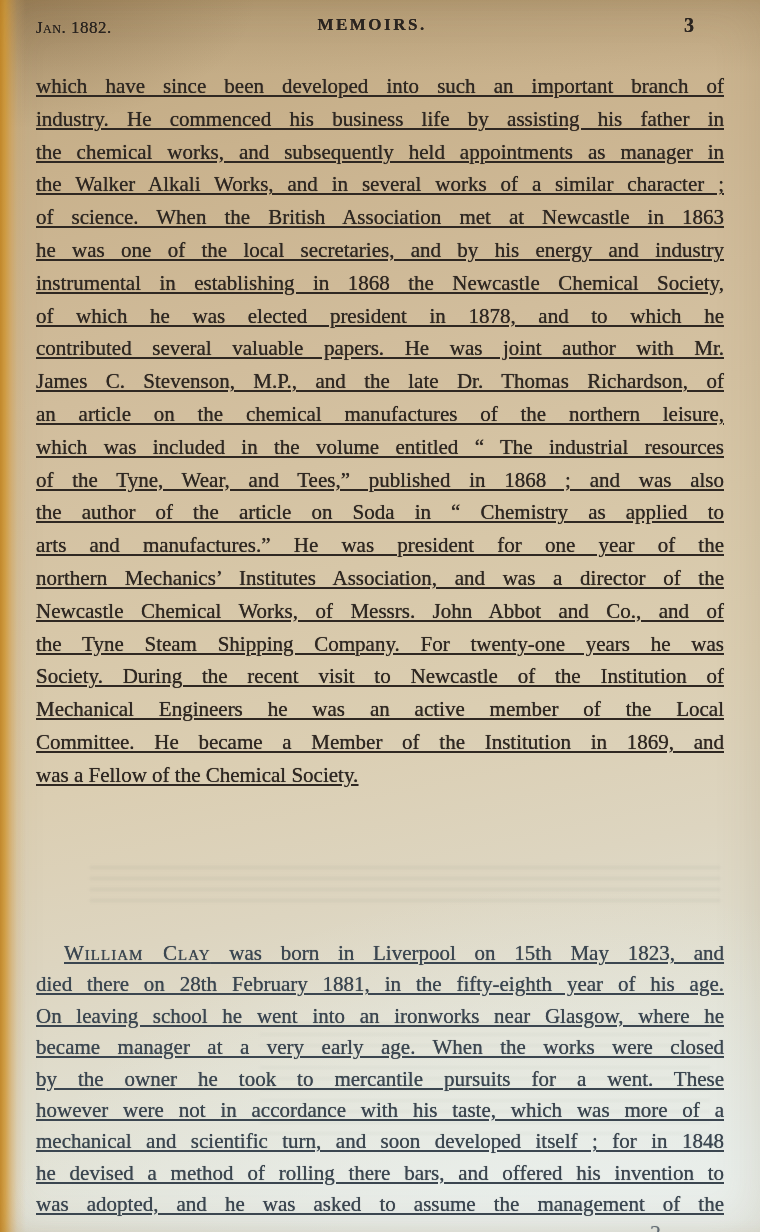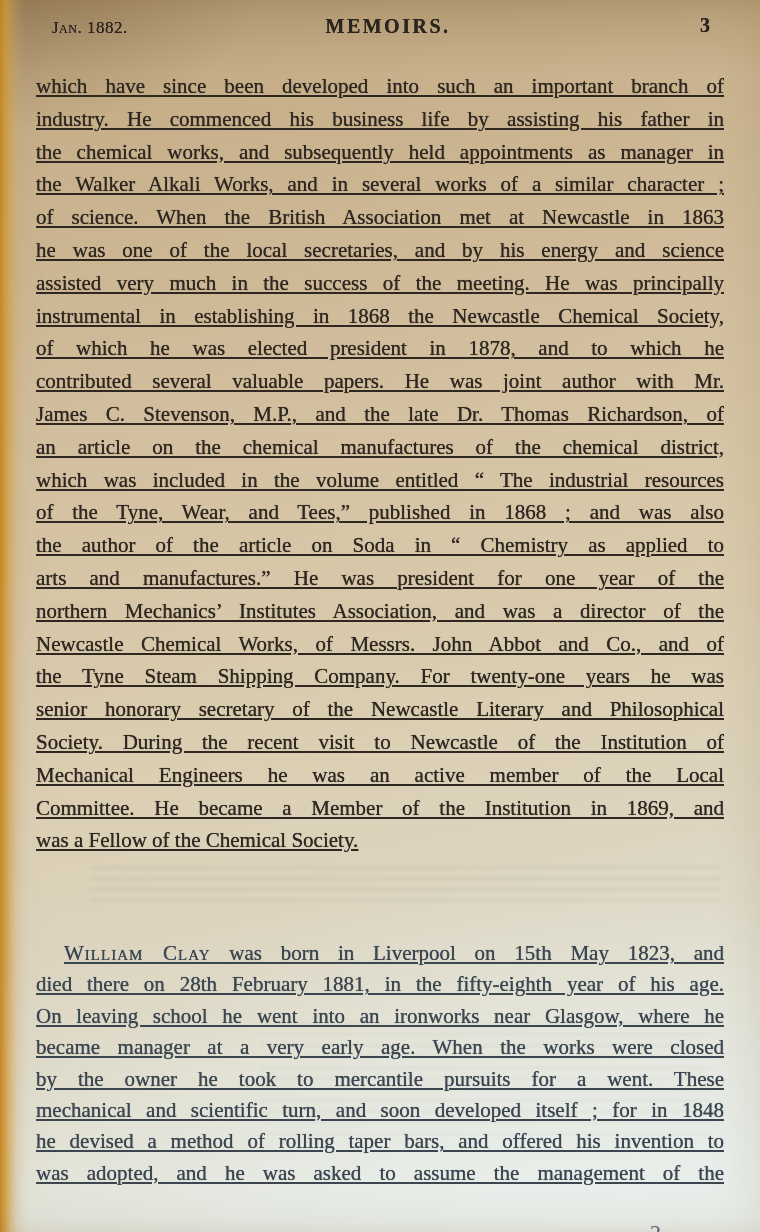--- a/index.html
+++ b/index.html
@@ -19,29 +19,29 @@
       
       linear-gradient(180deg, rgba(120,92,55,0.18) 0%, rgba(120,92,55,0) 6%),
       
       radial-gradient(130% 65% at 75% 112%, rgba(236,242,240,0.95) 0%, rgba(236,242,240,0) 62%),
       
       linear-gradient(168deg, #bda57d 0%, #c9b28d 14%, #d1bd9c 30%,
         #d7c7a8 46%, #dbceb2 58%, #ddd5c0 70%, #e1e0d2 82%, #e5e9e3 94%, #e8ece7 100%);
     box-shadow: inset 0 0 46px rgba(115,88,45,0.16), inset 14px 0 22px -12px rgba(150,95,20,0.30);
   }
 
-  .header { position: absolute; top: 12px; left: 0; right: 0; height: 30px; color: #2b2520; margin-left: 16px; }
+  .header { position: absolute; top: 12px; left: 0; right: 16px; height: 30px; color: #2b2520; }
   .header-date {
     position: absolute; left: 36px; top: 6px;
     font-variant: small-caps; font-size: 17px; letter-spacing: 0.5px;
     text-shadow: 0 0 0.6px currentColor;
   }
   .header-title {
     position: absolute; left: 0; right: 0; top: 3px; text-align: center;
-    font-weight: bold; font-size: 20px; letter-spacing: 2.5px;
+    font-weight: bold; font-size: 17px; letter-spacing: 2.5px;
     text-shadow: 0 0 0.6px currentColor;
   }
   .header-page-number {
     position: absolute; right: 50px; top: 2px; font-size: 20px; font-weight: bold;
     text-shadow: 0 0 0.5px currentColor;
   }
 
   .para { position: absolute; left: 36px; right: 36px; }
   .para1 { top: 70px; color: #2f2822; }
   .para2 { top: 938px; color: #3b4650; }
@@ -89,49 +89,48 @@
 
   <div class="ghost ghost-a"></div>
   <div class="ghost ghost-b"></div>
 
   <div class="para para1">
       <div class="line">which have since been developed into such an important branch of</div>
       <div class="line">industry.  He commenced his business life by assisting his father in</div>
       <div class="line">the chemical works, and subsequently held appointments as manager in</div>
       <div class="line">the Walker Alkali Works, and in several works of a similar character ;</div>
       <div class="line">of science.  When the British Association met at Newcastle in 1863</div>
-      <div class="line">he was one of the local secretaries, and by his energy and science</div>
-      <div class="line">assisted very much in the success of the meeting.  He was principally</div>
+      <div class="line">he was one of the local secretaries, and by his energy and industry</div>
       <div class="line">instrumental in establishing in 1868 the Newcastle Chemical Society,</div>
       <div class="line">of which he was elected president in 1878, and to which he</div>
       <div class="line">contributed several valuable papers.  He was joint author with Mr.</div>
       <div class="line">James C. Stevenson, M.P., and the late Dr. Thomas Richardson, of</div>
-      <div class="line">an article on the chemical manufactures of the chemical district,</div>
+      <div class="line">an article on the chemical manufactures of the northern leisure,</div>
       <div class="line">which was included in the volume entitled “ The industrial resources</div>
       <div class="line">of the Tyne, Wear, and Tees,” published in 1868 ; and was also</div>
       <div class="line">the author of the article on Soda in “ Chemistry as applied to</div>
       <div class="line">arts and manufactures.”  He was president for one year of the</div>
       <div class="line">northern Mechanics’ Institutes Association, and was a director of the</div>
       <div class="line">Newcastle Chemical Works, of Messrs. John Abbot and Co., and of</div>
       <div class="line">the Tyne Steam Shipping Company.  For twenty-one years he was</div>
-      <div class="line">senior honorary secretary of the Newcastle Literary and Philosophical</div>
       <div class="line">Society.  During the recent visit to Newcastle of the Institution of</div>
       <div class="line">Mechanical Engineers he was an active member of the Local</div>
       <div class="line">Committee.  He became a Member of the Institution in 1869, and</div>
       <div class="line last-line">was a Fellow of the Chemical Society.</div>
     </div>
 
   <div class="para para2">
     <div class="line indent">
       <span class="smallcaps">William Clay</span><span> was born in Liverpool on 15th May 1823, and</span>
     </div>
   <div class="line">died there on 28th February 1881, in the fifty-eighth year of his age.</div>
       <div class="line">On leaving school he went into an ironworks near Glasgow, where he</div>
       <div class="line">became manager at a very early age.  When the works were closed</div>
       <div class="line">by the owner he took to mercantile pursuits for a went.  These</div>
+      <div class="line">however were not in accordance with his taste, which was more of a</div>
       <div class="line">mechanical and scientific turn, and soon developed itself ; for in 1848</div>
-      <div class="line">he devised a method of rolling taper bars, and offered his invention to</div>
+      <div class="line">he devised a method of rolling there bars, and offered his invention to</div>
       <div class="line">was adopted, and he was asked to assume the management of the</div>
     </div>
 
   <span class="signature-mark">2</span>
 
 </div>
 
 </body></html>

